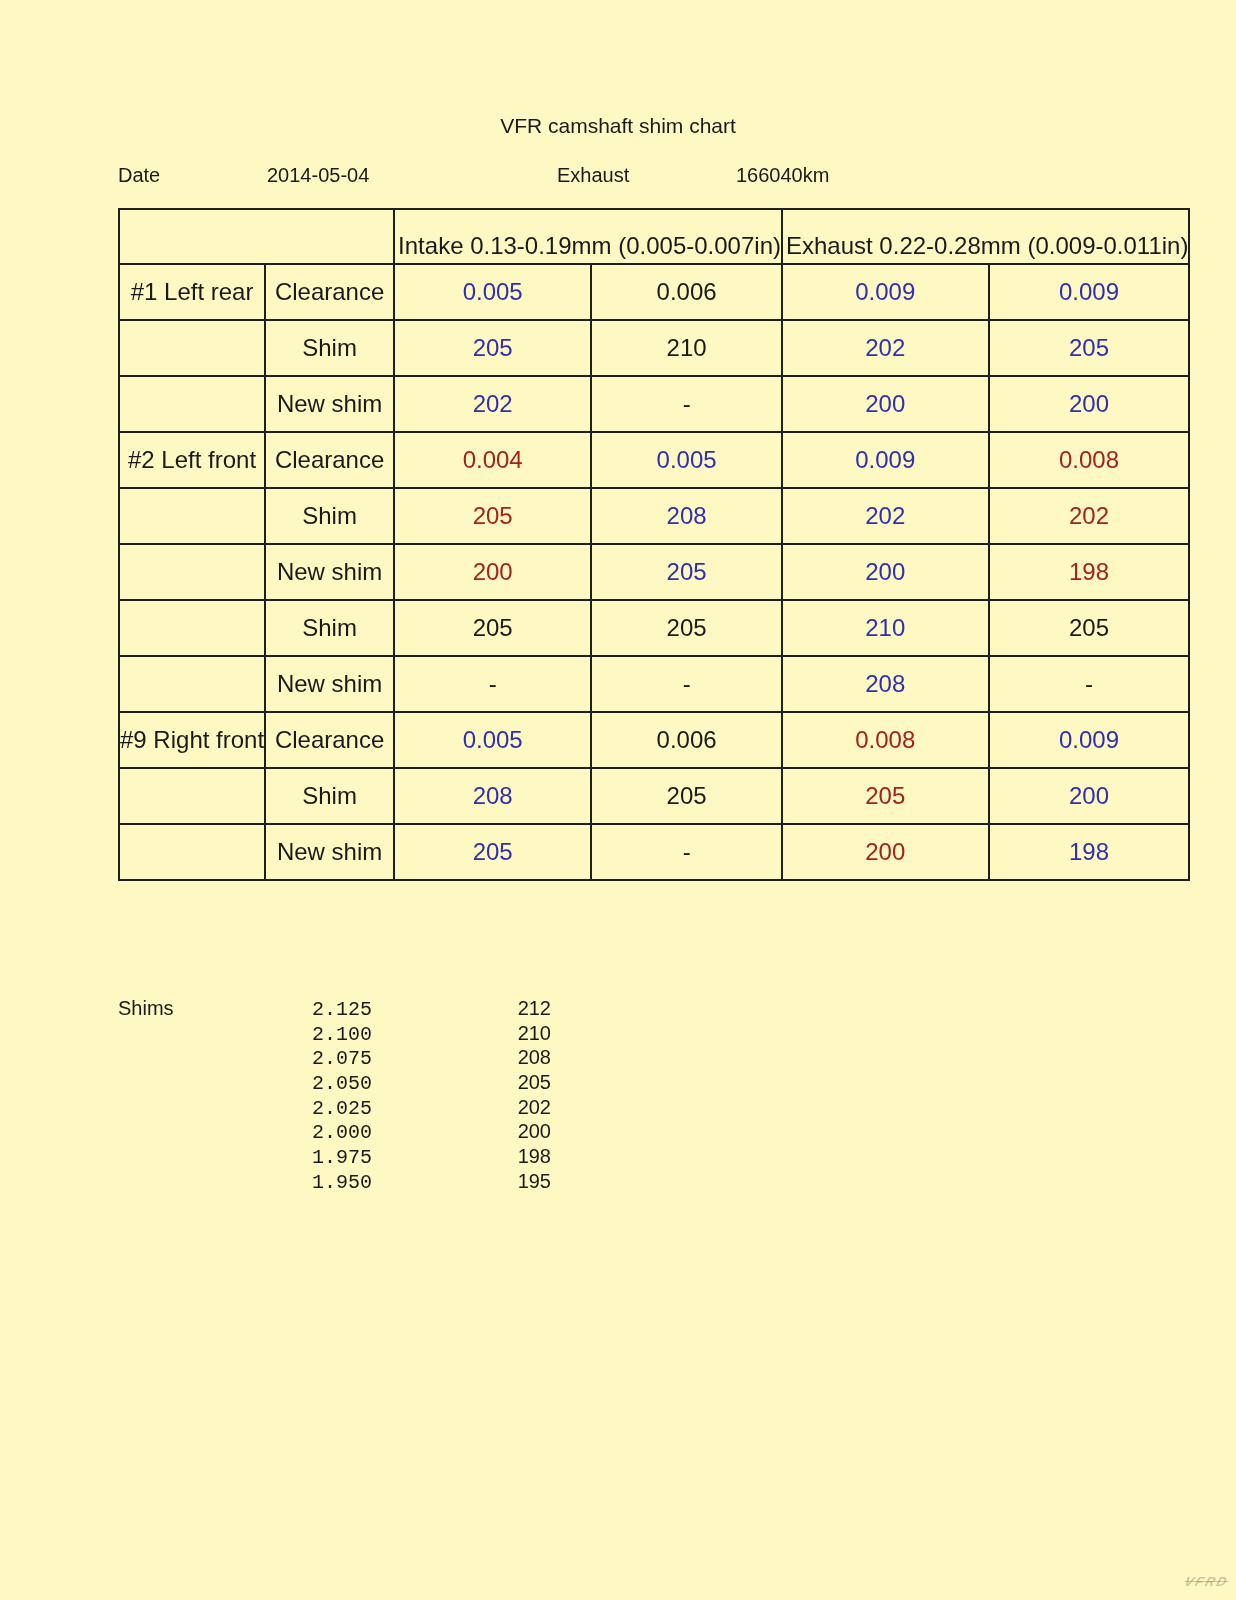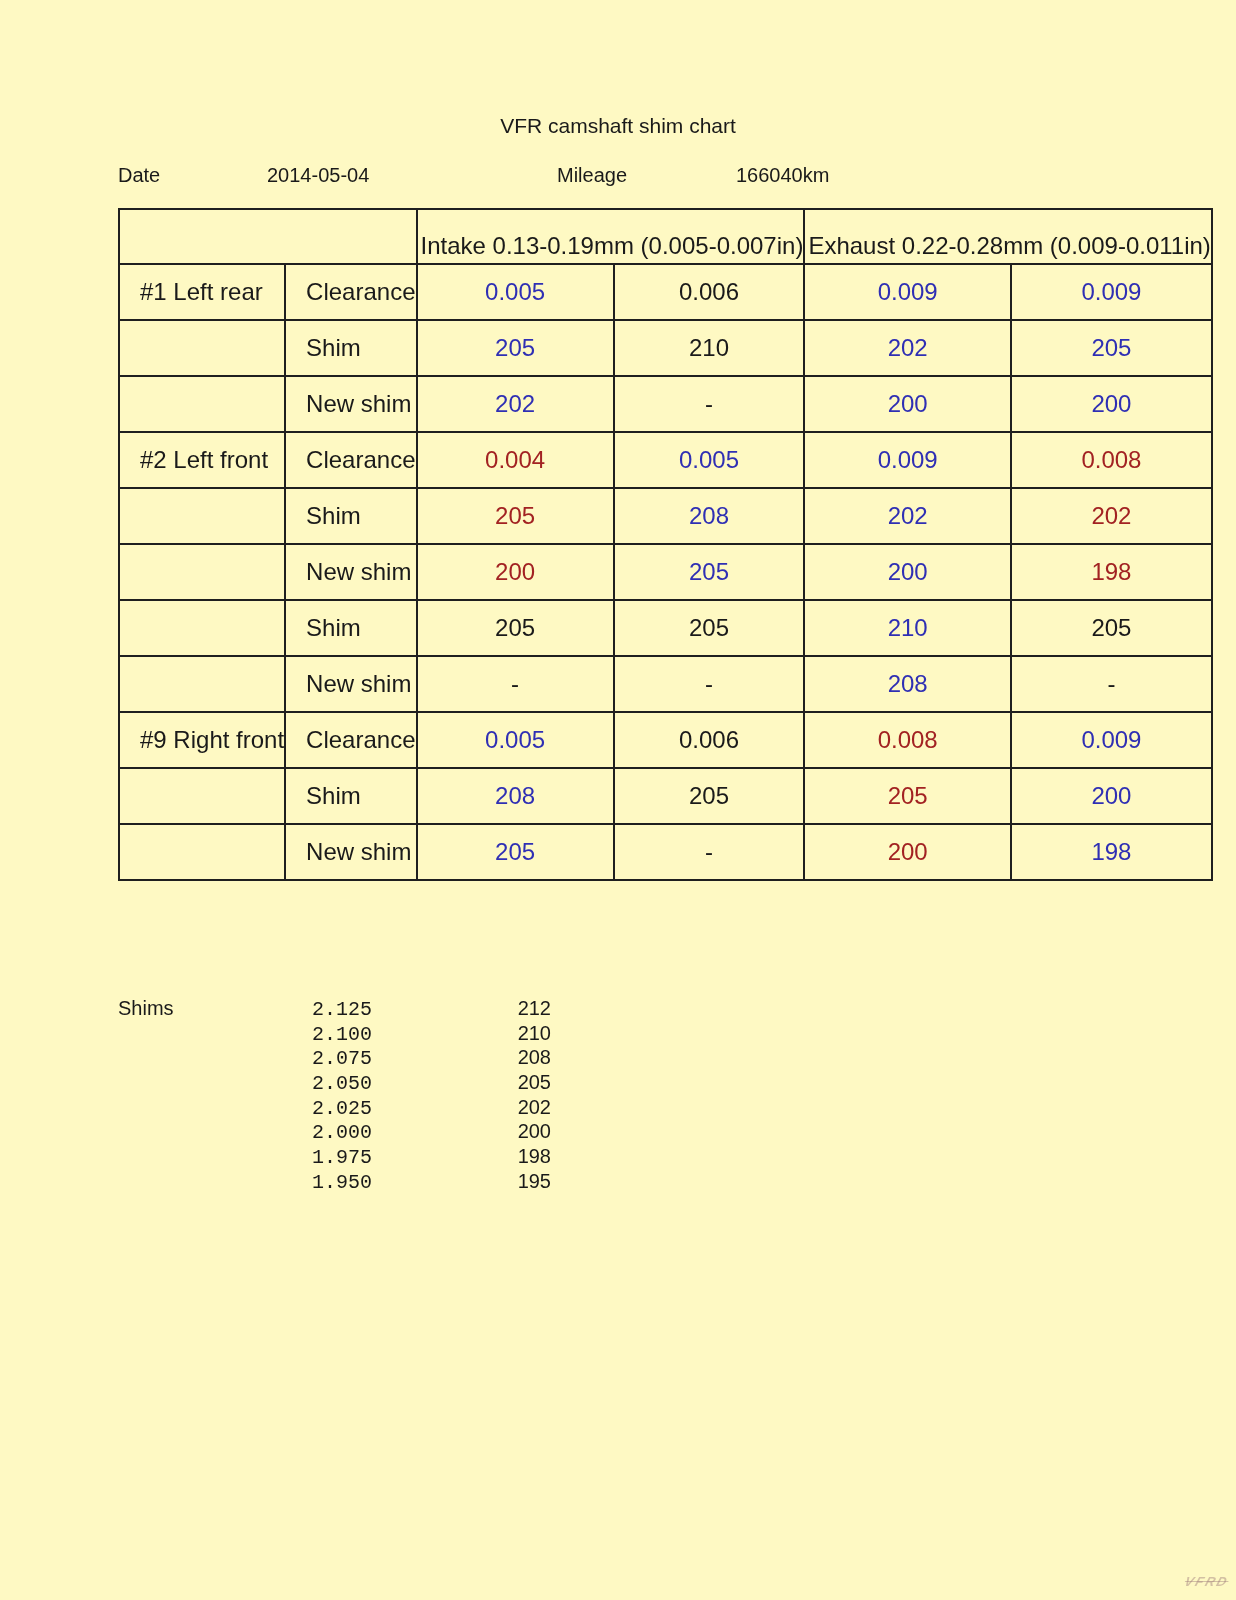--- a/index.html
+++ b/index.html
@@ -43,21 +43,21 @@
     overflow: hidden;
     white-space: nowrap;
   }
   .shim-table tr.header-row td {
     height: 50px;
     vertical-align: bottom;
     text-align: left;
     padding: 0 0 3px 3px;
   }
   .shim-table tr.data-row td { height: 54px; vertical-align: middle; }
-  .shim-table td.label-cell { text-align: left; padding-left: 20px; }
+  .shim-table td.label-cell { text-align: center; padding-left: 0; }
   .shim-table td.value-cell { text-align: center; }
   .c-blue  { color: var(--val-blue); }
   .c-red   { color: var(--val-red); }
   .c-black { color: var(--val-black); margin-left: 48px; }
 
   .shims-block { position: absolute; left: 118px; top: 996px; width: 433px; font-size: 20px; }
   .shims-label { position: absolute; left: 0; top: 0; line-height: 24.7px; }
   .shims-rows  { position: absolute; left: 0; top: 0; width: 433px; }
   .shims-row   { height: 24.7px; line-height: 24.7px; white-space: nowrap; }
   .shim-size { display: inline-block; width: 254px; text-align: right; font-family: Liberation Mono, monospace; }
@@ -79,21 +79,21 @@
 </head>
 <body>
 
 <div class="page">
 
   <div class="doc-title">VFR camshaft shim chart</div>
 
   <div class="meta-row">
     <span class="date-label">Date</span>
     <span class="date-value">2014-05-04</span>
-    <span class="mileage-label">Mileage</span>
+    <span class="mileage-label">Exhaust</span>
     <span class="mileage-value">166040km</span>
   </div>
 
   <table class="shim-table">
     <colgroup>
         <col style="width: 125px;">
         <col style="width: 129px;">
         <col style="width: 183px;">
         <col style="width: 177px;">
         <col style="width: 181px;">

